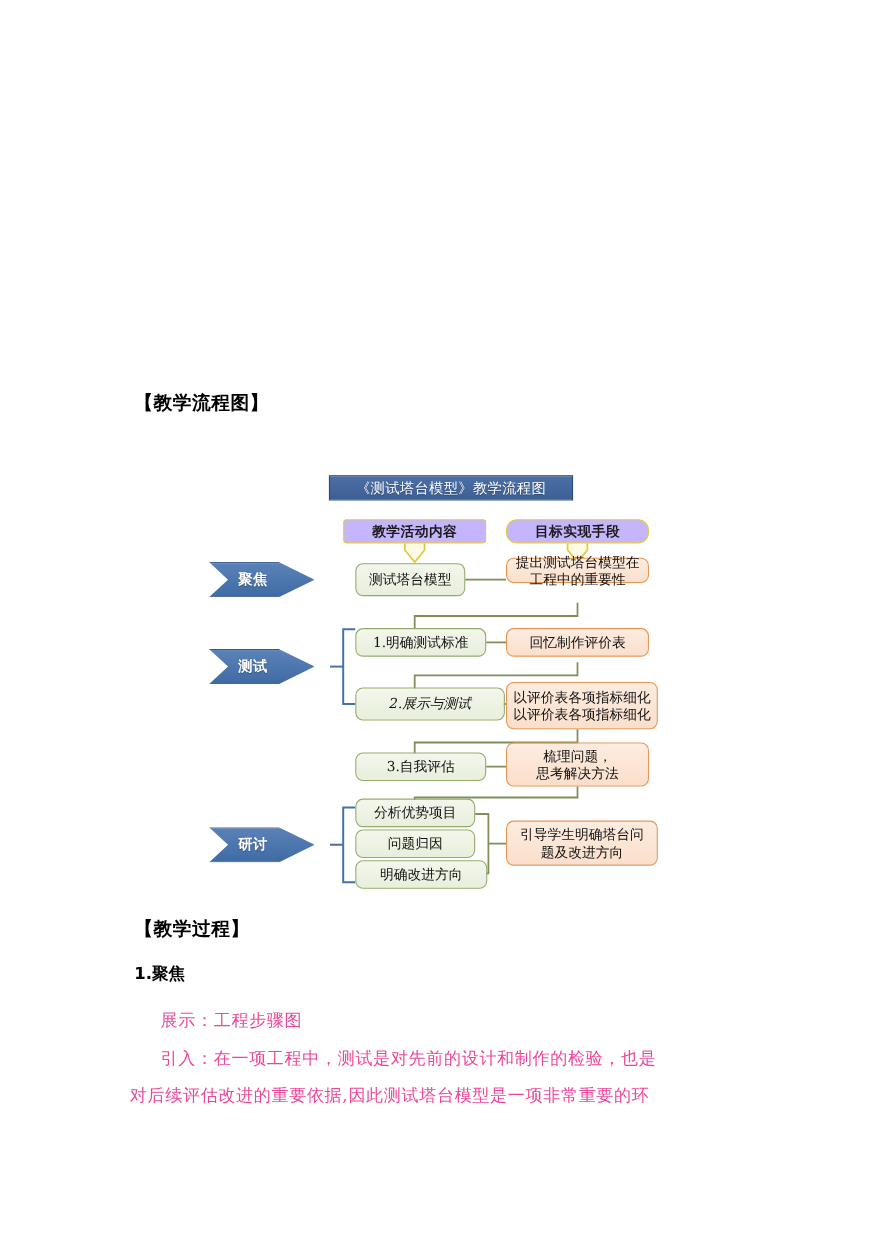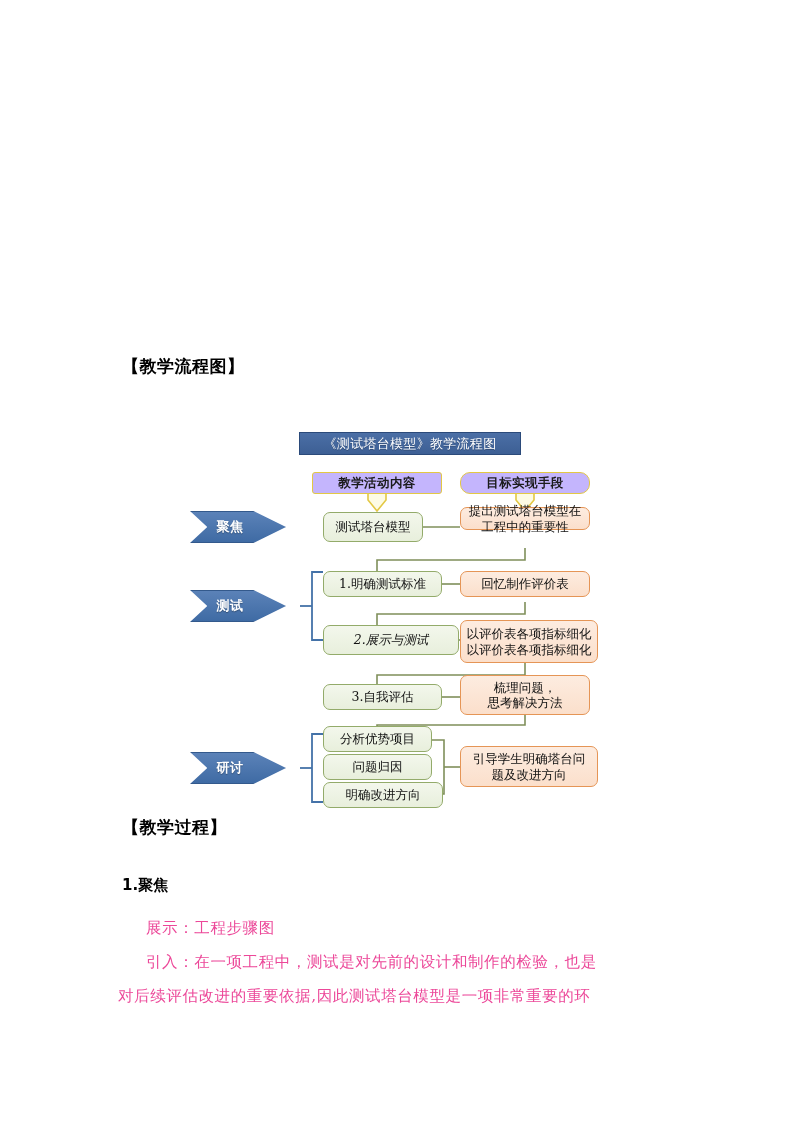--- a/index.html
+++ b/index.html
@@ -144,21 +144,21 @@
     padding-right: 16px;
     letter-spacing: 0.5px;
     text-shadow: 0 1px 1px rgba(0,0,0,.3);
   }
 </style>
 </head>
 <body>
 
 <div class="doc-heading" style="left:122px; top:355px;">【教学流程图】</div>
 
-<div class="doc-heading" style="left:122px; top:816px;">【教学过程】</div>
+<div class="doc-heading" style="left:122px; top:833px;">【教学过程】</div>
 
 <div class="doc-sub" style="left:122px; top:876px;">1.聚焦</div>
 
 <div class="doc-para" style="left:146px; top:911px;">展示：工程步骤图</div>
 
 <div class="doc-para" style="left:146px; top:945px;">引入：在一项工程中，测试是对先前的设计和制作的检验，也是</div>
 
 <div class="doc-para" style="left:118px; top:979px;">对后续评估改进的重要依据,因此测试塔台模型是一项非常重要的环</div>
 
 <div id="flowchart">

